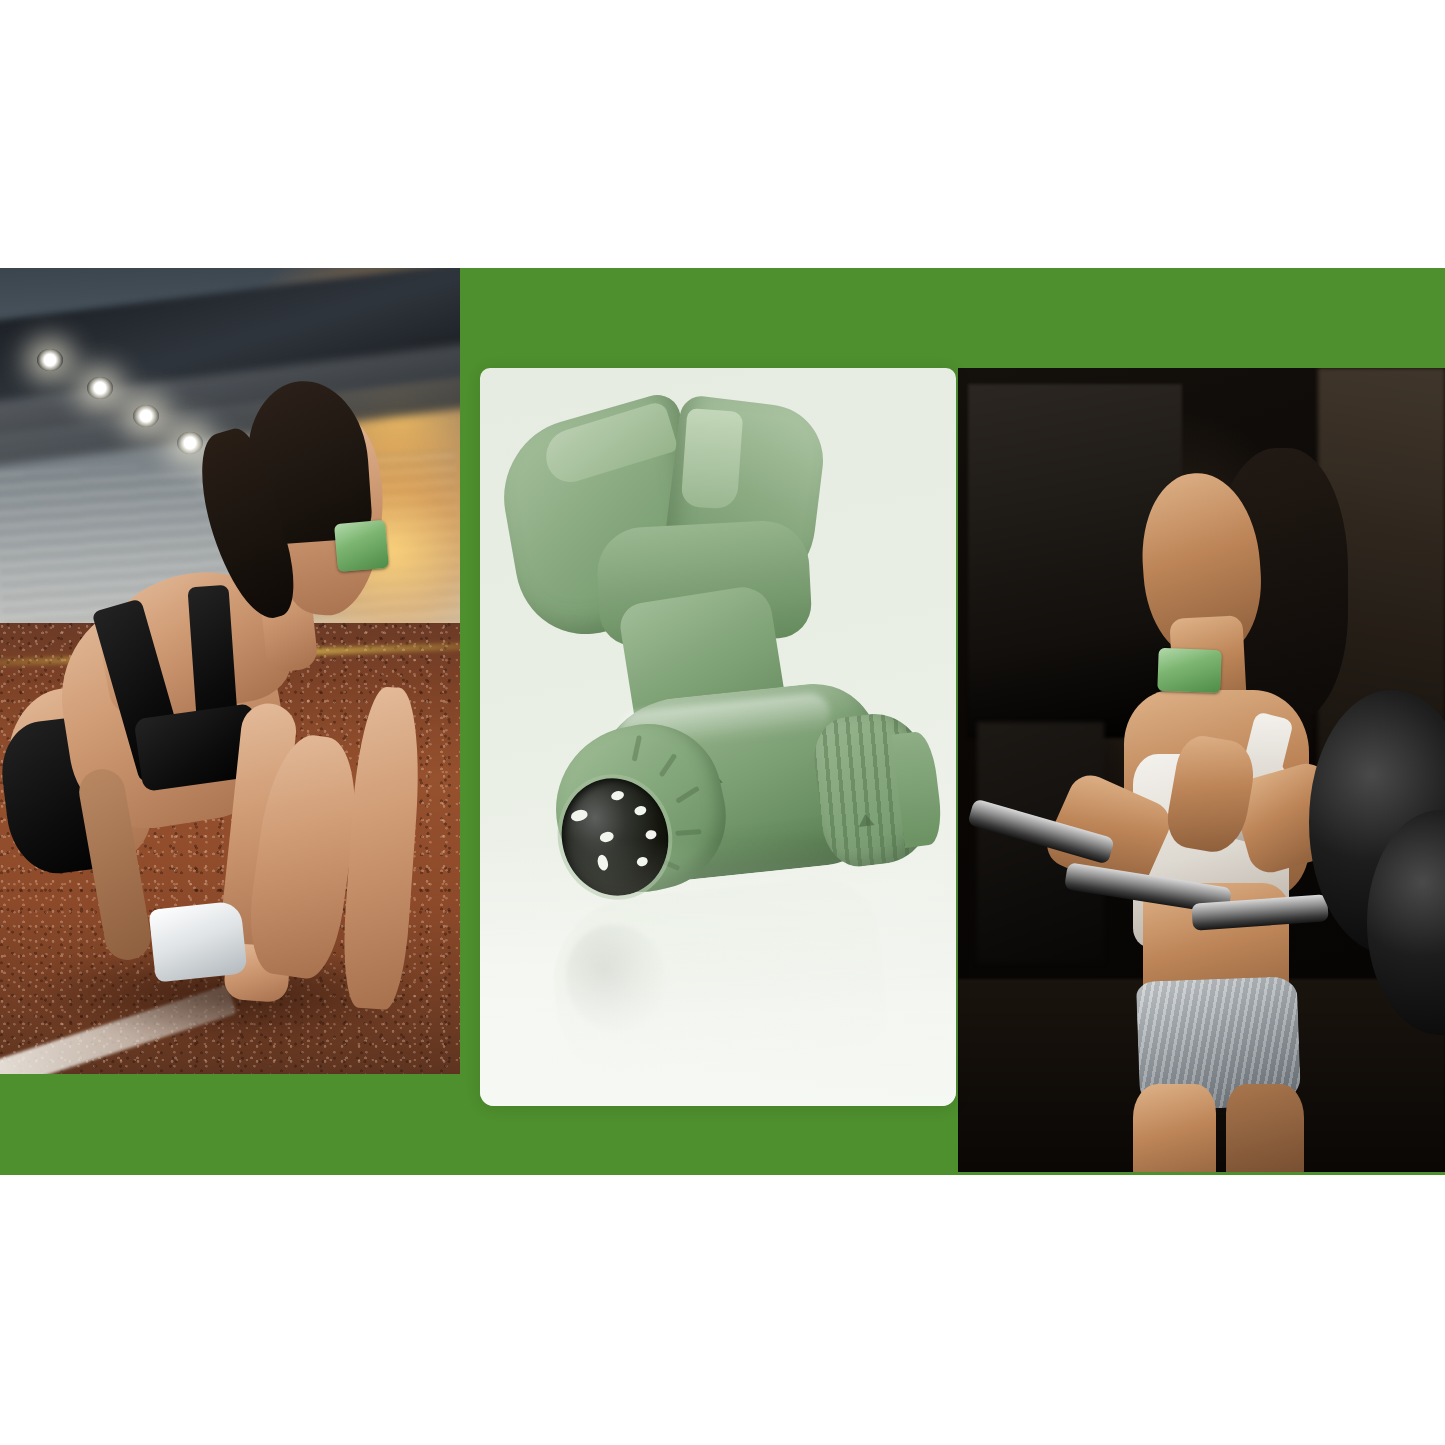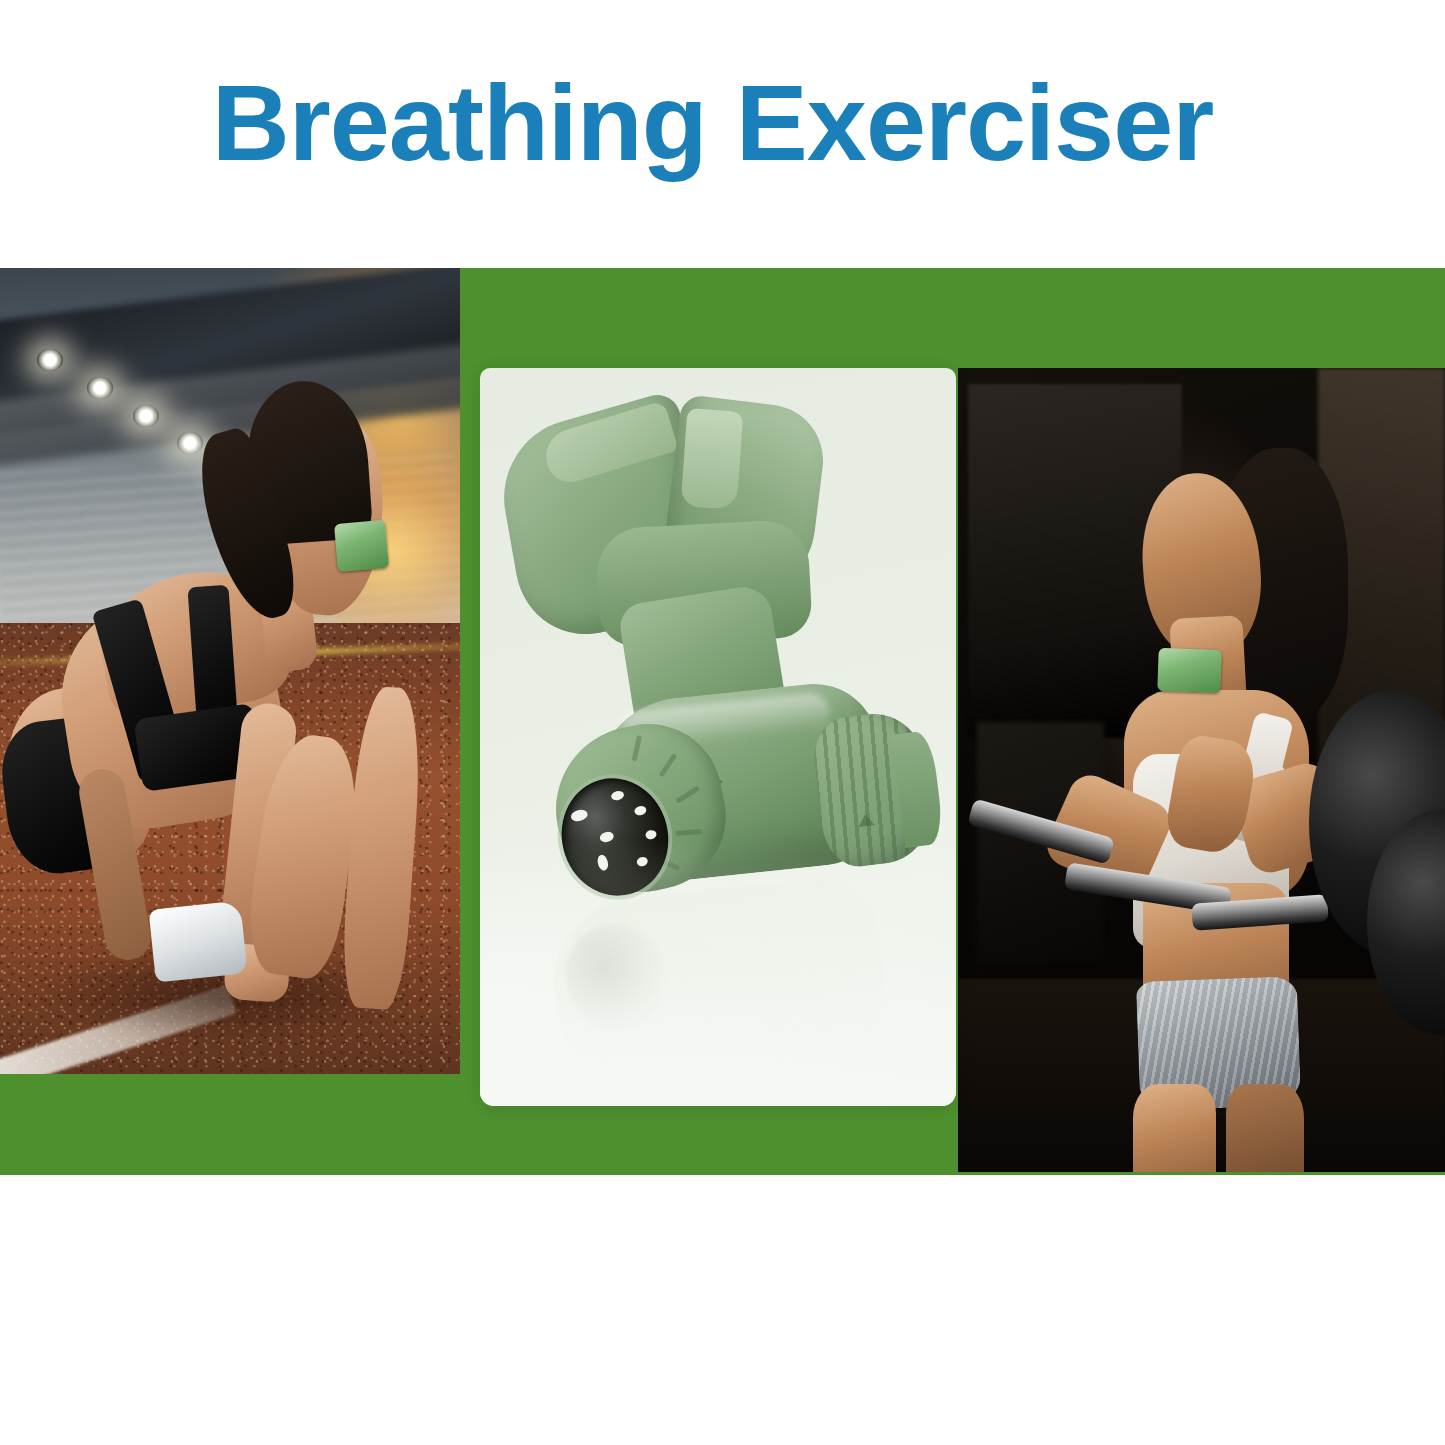--- a/index.html
+++ b/index.html
@@ -341,23 +341,20 @@
   #card-floor-glow{
     position:absolute;left:0;bottom:0;width:100%;height:36%;
     background:linear-gradient(180deg,rgba(255,255,255,0) 0%,rgba(255,255,255,.5) 64%,rgba(248,251,246,.85) 100%);
   }
 </style>
 </head>
 <body>
 
 <div id="stage">
 
-  <div id="title-bar">
-    <div id="page-title">Breathing Exerciser</div>
-  </div>
 
   <div id="green-band"></div>
   <div id="green-band-lower"></div>
 
   <div id="photo-left">
     <div class="stadium-sky"></div>
     <div class="stadium-roof"></div>
     <div class="stadium-roof2"></div>
     <div class="stand-rows"></div>
     <div class="sun-flare"></div>

